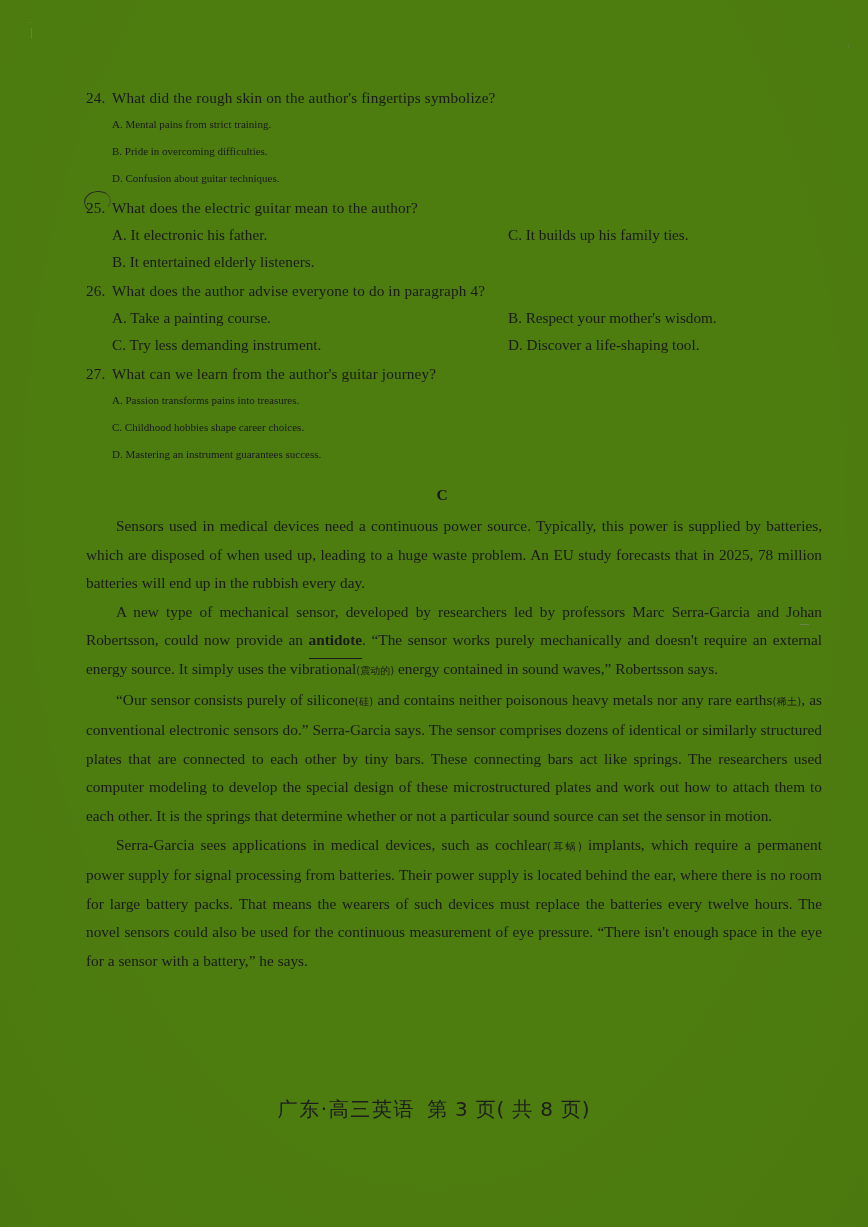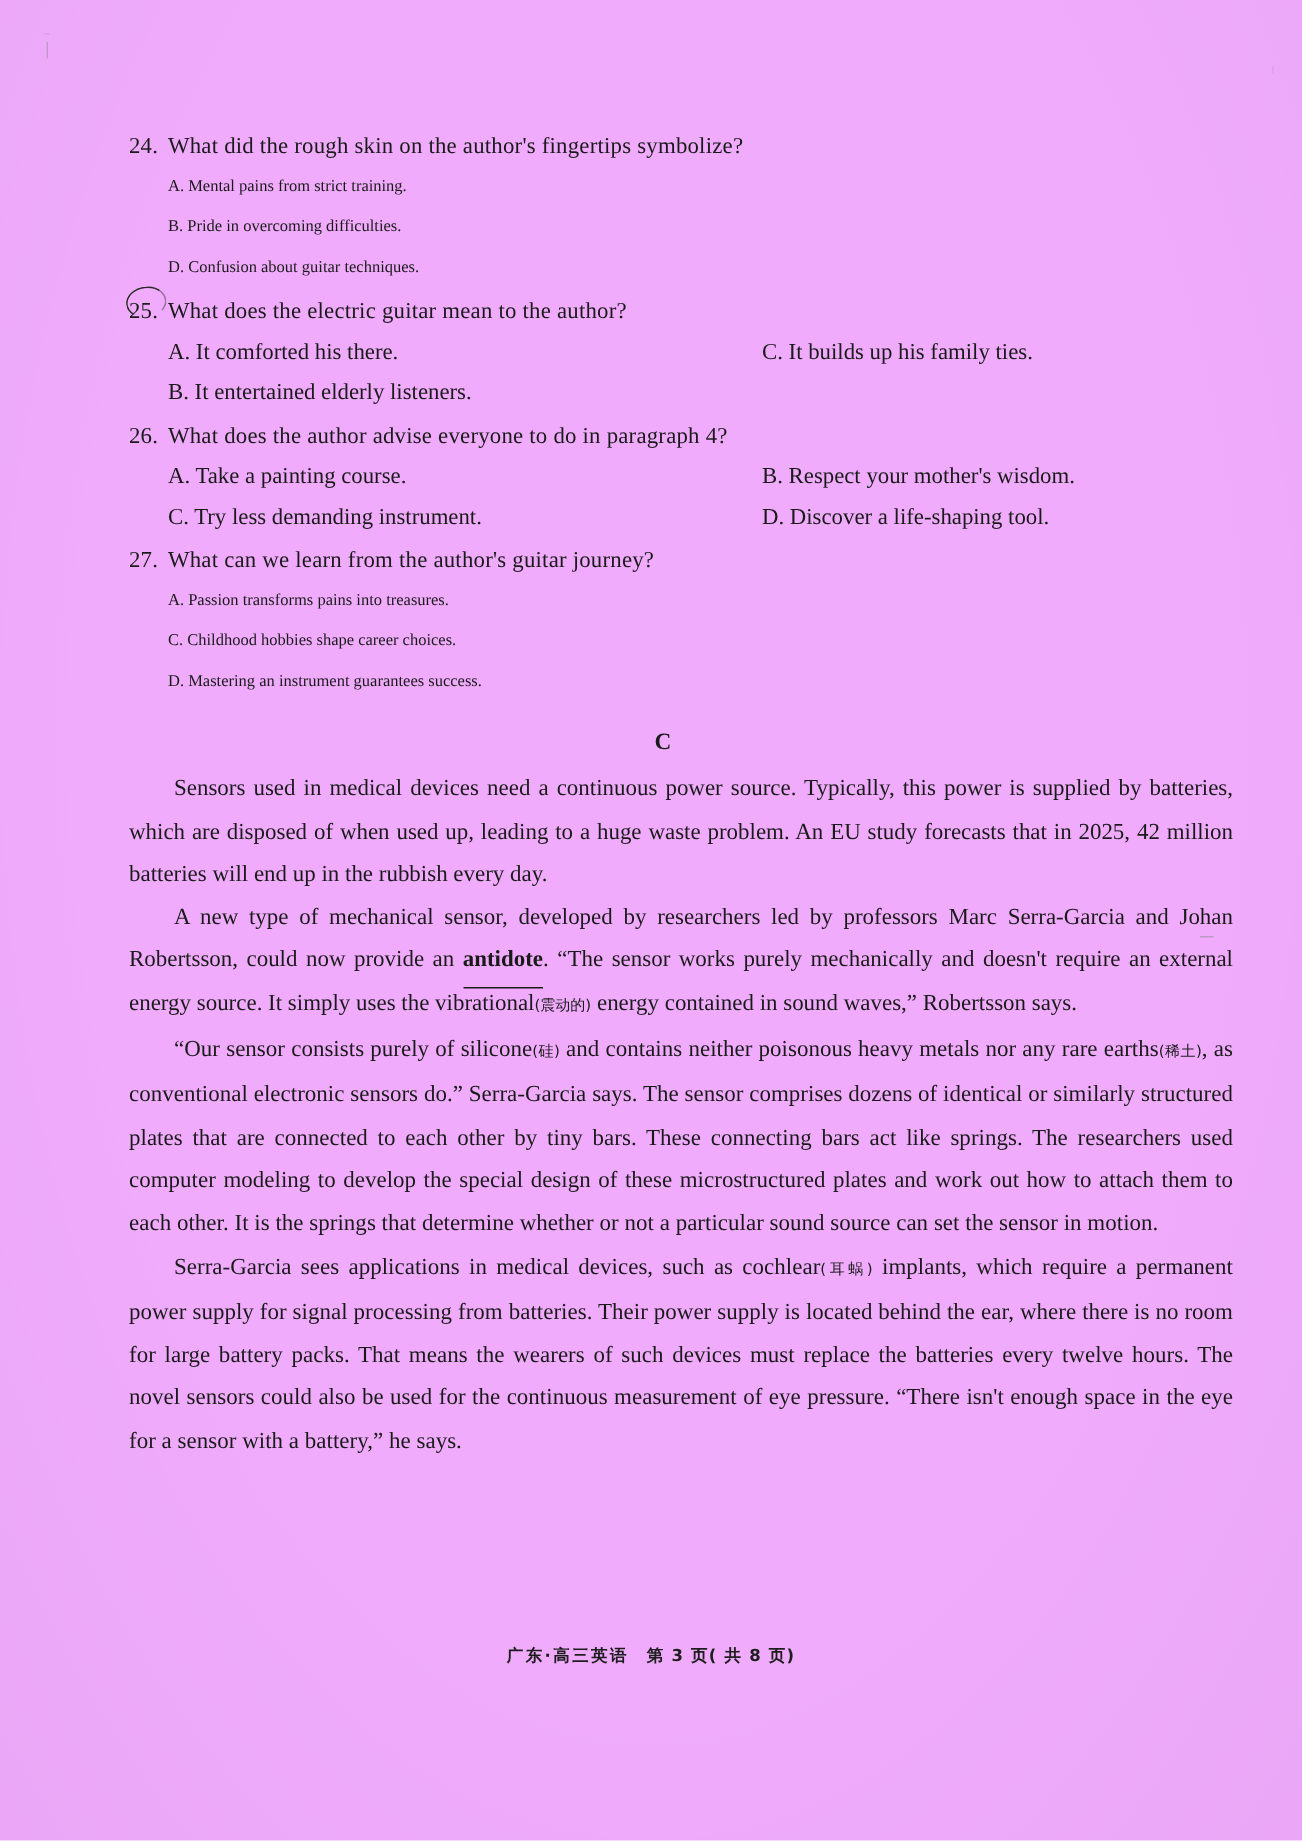--- a/index.html
+++ b/index.html
@@ -11,21 +11,21 @@
     width: 868px;
     height: 1227px;
     position: relative;
     font-family: "Liberation Serif", "DejaVu Serif", serif;
     color: #1a1a1a;
     overflow: hidden;
   }
   .page {
     position: absolute;
     inset: 0;
-    background: #f0abfc;
+    background: #4d7c0f;
   }
   
   .scan-tint {
     position: absolute;
     inset: 0;
     background:
       radial-gradient(ellipse at 50% 40%, rgba(0,0,0,0.0) 60%, rgba(0,0,0,0.025) 100%);
     pointer-events: none;
   }
   .content {
@@ -113,22 +113,22 @@
   }
 
   
   .footer {
     position: absolute;
     left: 0;
     right: 0;
     top: 1096px;
     text-align: center;
     font-family: "DejaVu Sans", sans-serif;
-    font-weight: bold;
-    font-size: 11px;
+    font-weight: normal;
+    font-size: 20px;
     letter-spacing: 1.6px;
     color: #1d1d1d;
   }
   .footer .pg { letter-spacing: 0.8px; margin-left: 12px; }
 
   
   .artifact {
     position: absolute;
     background: #8a8a8a;
     opacity: 0.55;
@@ -160,21 +160,21 @@
         <div class="opt">B. Pride in overcoming difficulties.</div>
         <div class="opt">D. Confusion about guitar techniques.</div>
       </div>
     </div>
 
     <div class="q-block">
       <div class="q-stem">
         <span class="q-num circled">25.</span><span>What does the electric guitar mean to the author?</span>
       </div>
       <div class="opts-grid">
-        <div class="opt">A. It comforted his there.</div>
+        <div class="opt">A. It electronic his father.</div>
         <div class="opt">C. It builds up his family ties.</div>
         <div class="opt">B. It entertained elderly listeners.</div>
       </div>
     </div>
 
     <div class="q-block">
       <div class="q-stem">
         <span class="q-num">26.</span><span>What does the author advise everyone to do in paragraph 4?</span>
       </div>
       <div class="opts-grid">
@@ -191,21 +191,21 @@
       </div>
       <div class="opts-single">
         <div class="opt">A. Passion transforms pains into treasures.</div>
         <div class="opt">C. Childhood hobbies shape career choices.</div>
         <div class="opt">D. Mastering an instrument guarantees success.</div>
       </div>
     </div>
 
     <div class="section-letter">C</div>
 
-    <p class="para">Sensors used in medical devices need a continuous power source. Typically, this power is supplied by batteries, which are disposed of when used up, leading to a huge waste problem. An EU study forecasts that in 2025, 42 million batteries will end up in the rubbish every day.</p>
+    <p class="para">Sensors used in medical devices need a continuous power source. Typically, this power is supplied by batteries, which are disposed of when used up, leading to a huge waste problem. An EU study forecasts that in 2025, 78 million batteries will end up in the rubbish every day.</p>
 
     <p class="para"><span>A new type of mechanical sensor, developed by researchers led by professors Marc Serra-Garcia and Johan Robertsson, could now provide an </span><span class="kw">antidote</span><span>. “The sensor works purely mechanically and doesn't require an external energy source. It simply uses the vibrational</span><span class="cn">(震动的)</span><span> energy contained in sound waves,” Robertsson says.</span></p>
 
     <p class="para tight"><span>“Our sensor consists purely of silicone</span><span class="cn">(硅)</span><span> and contains neither poisonous heavy metals nor any rare earths</span><span class="cn">(稀土)</span><span>, as conventional electronic sensors do.” Serra-Garcia says. The sensor comprises dozens of identical or similarly structured plates that are connected to each other by tiny bars. These connecting bars act like springs. The researchers used computer modeling to develop the special design of these microstructured plates and work out how to attach them to each other. It is the springs that determine whether or not a particular sound source can set the sensor in motion.</span></p>
 
     <p class="para tight"><span>Serra-Garcia sees applications in medical devices, such as cochlear</span><span class="cn">(耳蜗)</span><span> implants, which require a permanent power supply for signal processing from batteries. Their power supply is located behind the ear, where there is no room for large battery packs. That means the wearers of such devices must replace the batteries every twelve hours. The novel sensors could also be used for the continuous measurement of eye pressure. “There isn't enough space in the eye for a sensor with a battery,” he says.</span></p>
 
   </div>
 
   <div class="footer">

